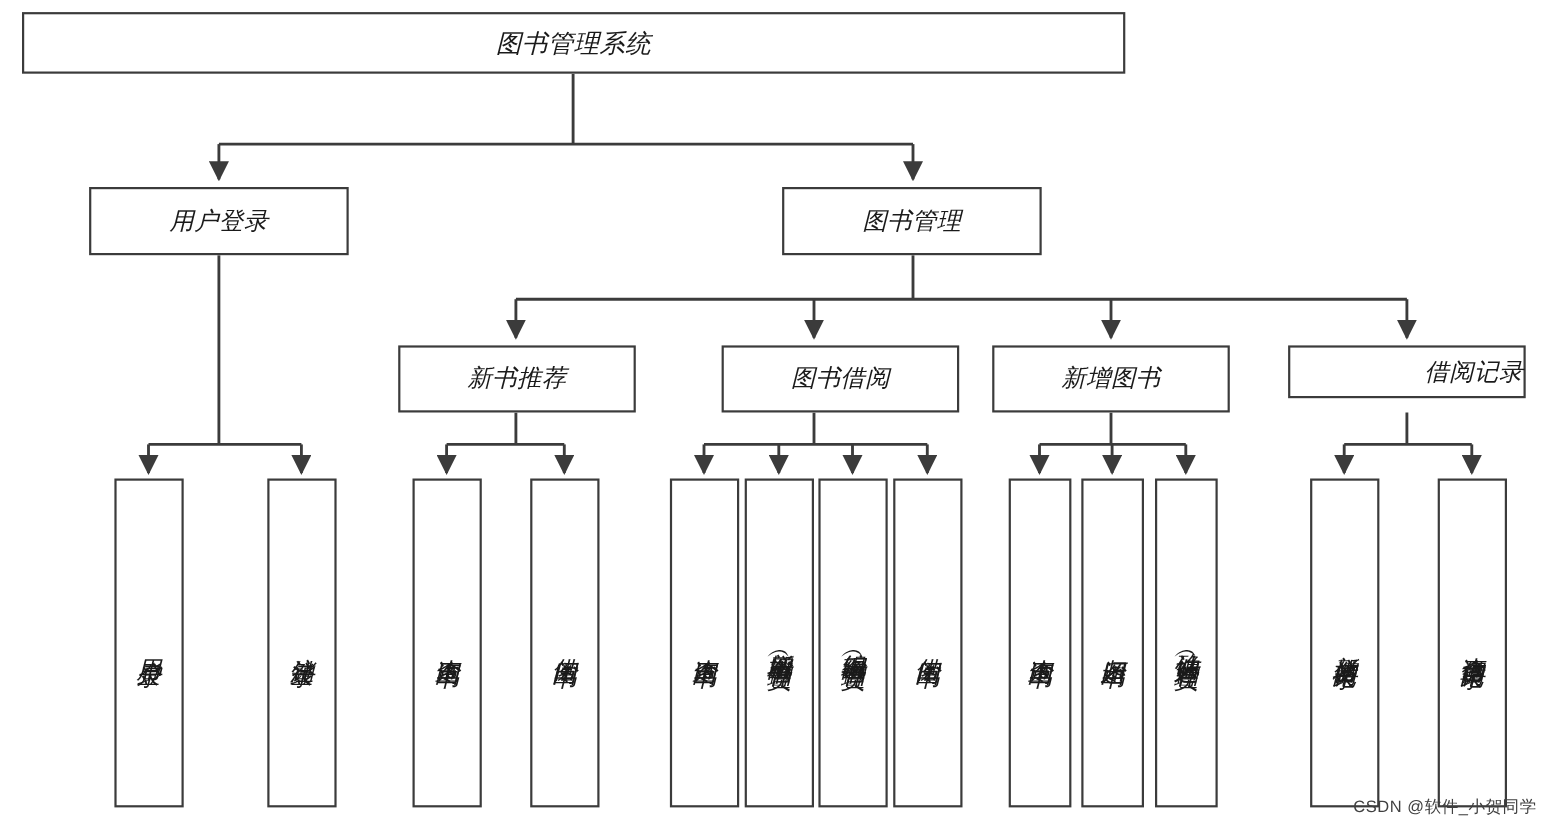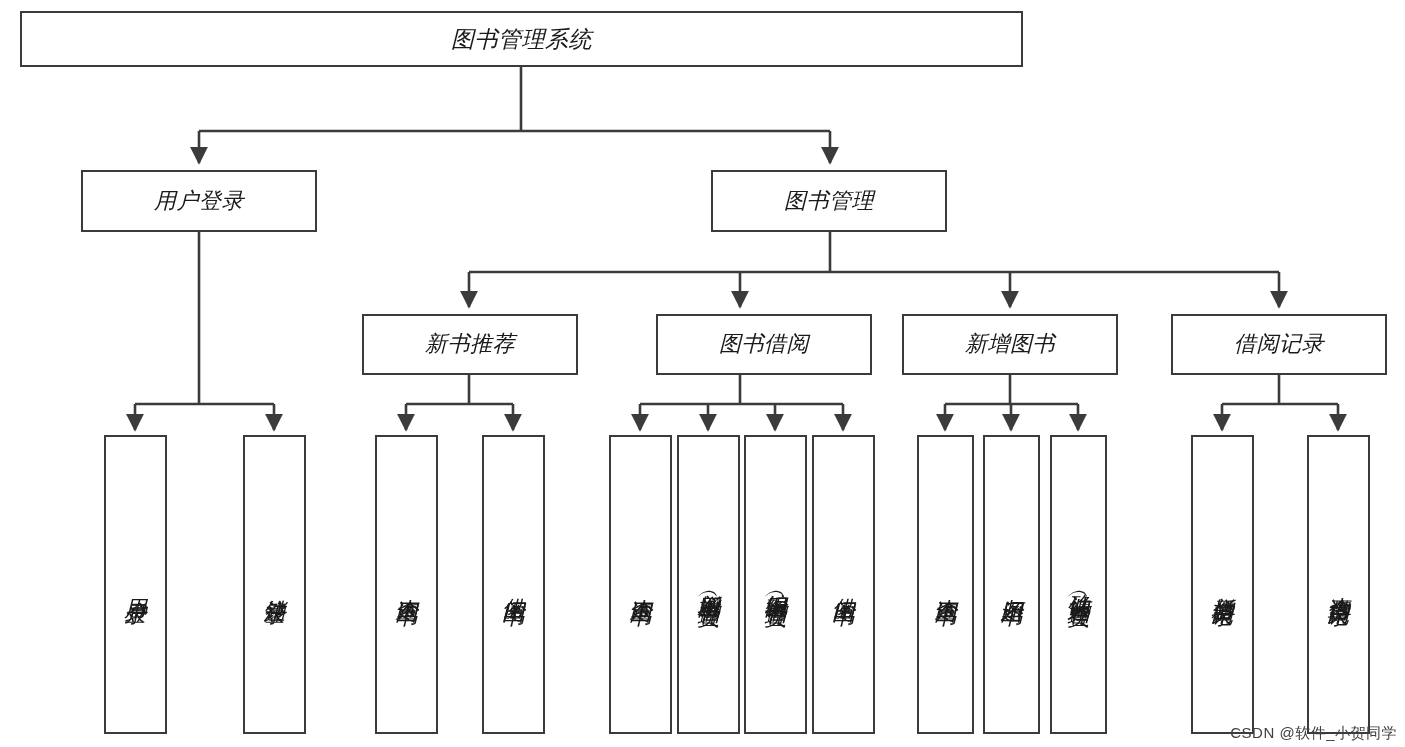--- a/index.html
+++ b/index.html
@@ -141,21 +141,21 @@
 
   <div class="node h" style="left:362px; top:314px; width:216px; height:61px;">
     <span class="label">新书推荐</span>
   </div>
   <div class="node h" style="left:632px; top:314px; width:216px; height:61px;margin-left:24px;">
     <span class="label">图书借阅</span>
   </div>
   <div class="node h" style="left:902px; top:314px; width:216px; height:61px;">
     <span class="label">新增图书</span>
   </div>
-  <div class="node h" style="left:1171px; top:314px; width:216px; height:61px;">
+  <div class="node h" style="left:1171px; top:314px; width:216px; height:48px;justify-content:flex-end;">
     <span class="label">借阅记录</span>
   </div>
 
   <div class="node v" style="left:104px; top:435px; width:63px; height:299px;">
     <span class="label">用户登录</span>
   </div>
   <div class="node v" style="left:243px; top:435px; width:63px; height:299px;">
     <span class="label">注销登录</span>
   </div>
 

